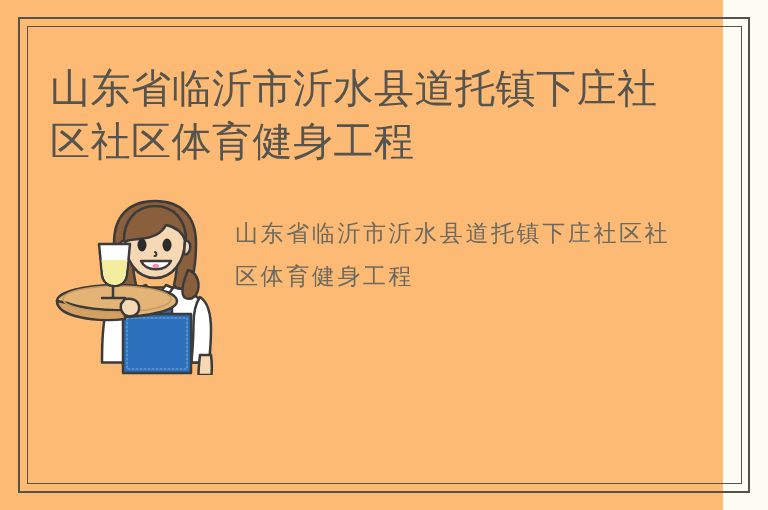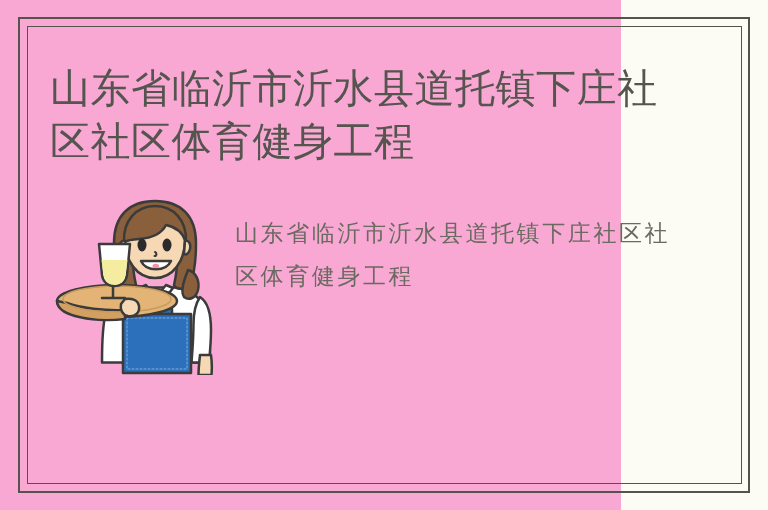--- a/index.html
+++ b/index.html
@@ -9,23 +9,23 @@
   body {
     width: 768px;
     height: 510px;
     background: #fdfcf4;
     font-family: "Liberation Sans", sans-serif;
     overflow: hidden;
   }
 
   #page {
     position: relative;
-    width: 621px;
+    width: 723px;
     height: 510px;
-    background: #f9a8d4;
+    background: #fdba74;
     box-sizing: border-box;
   }
 
   
   .frame-outer {
     position: absolute;
     left: 18px;
     top: 17px;
     width: 732px;
     height: 476px;

